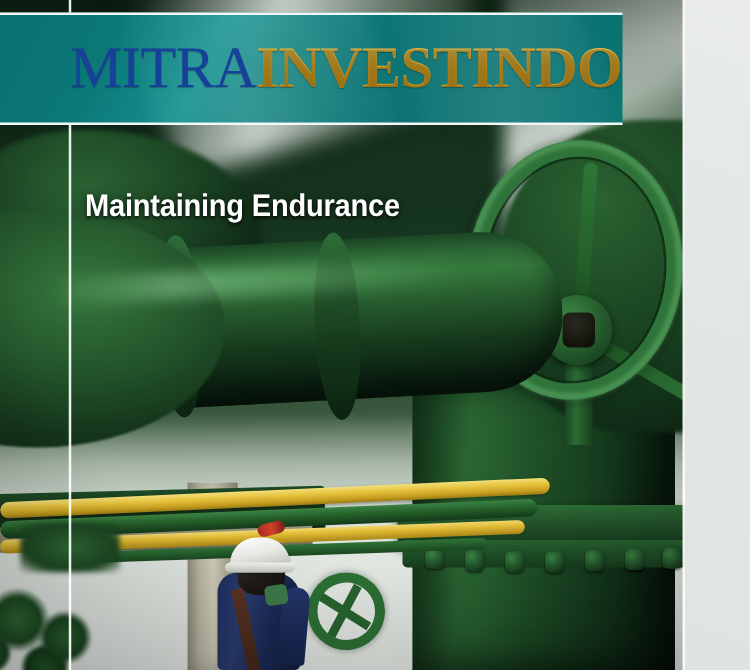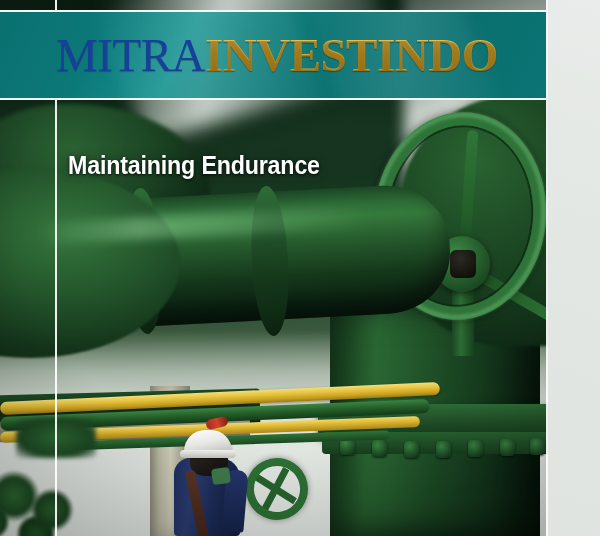--- a/index.html
+++ b/index.html
@@ -433,21 +433,21 @@
   
   .right-band {
     position: absolute;
     left: 548px; top: 0; width: 52px; height: 536px;
     background: linear-gradient(200deg, #e9ecea 0%, #e2e7e3 45%, #dfe4e0 100%);
   }
 
   
   .banner {
     position: absolute;
-    left: 0; top: 10px; width: 546px; height: 90px;
+    left: 0; top: 10px; width: 498px; height: 90px;
     background:
       linear-gradient(116deg,
         #0a7070 0%,
         #0c7878 18%,
         #14908e 34%,
         #0e7f7d 44%,
         #0a7272 58%,
         #0a6e6e 78%,
         #0b7474 100%);
     border-top: 2px solid rgba(255,255,255,0.95);

